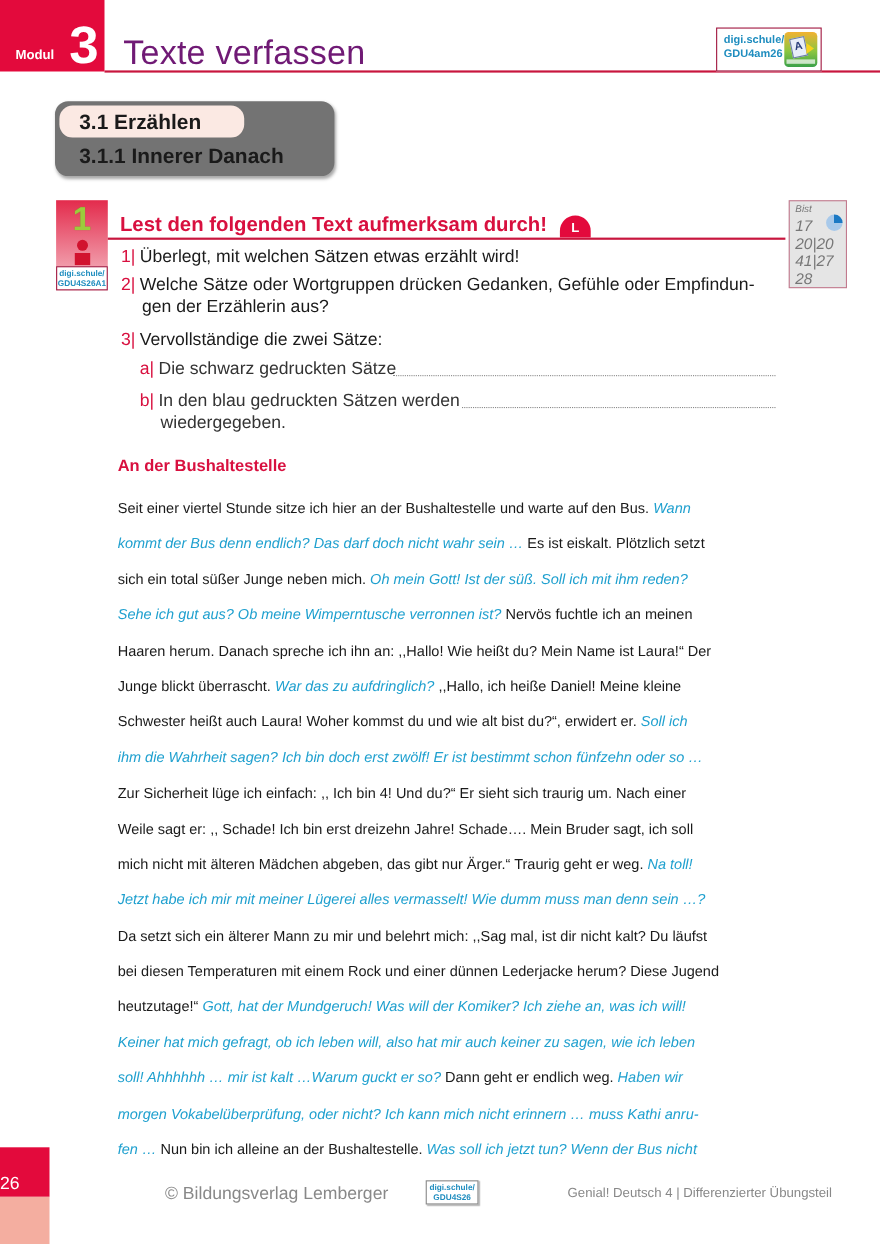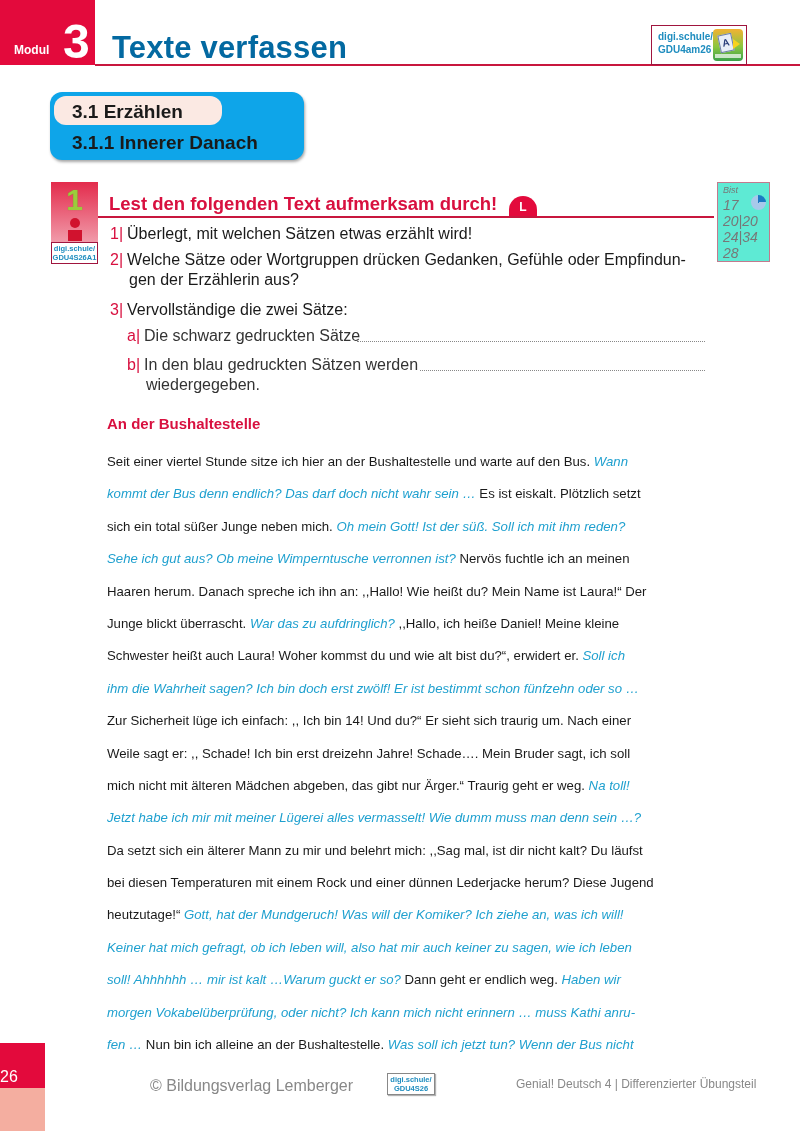--- a/index.html
+++ b/index.html
@@ -17,21 +17,21 @@
   .modul-label {
     position: absolute; left: 14px; top: 43px;
     color: #fff; font-size: 12px; font-weight: bold;
   }
   .modul-num {
     position: absolute; left: 63px; top: 18px;
     color: #fff; font-size: 48px; line-height: 48px; font-weight: bold;
   }
   .header-title {
     position: absolute; left: 112px; top: 30px;
-    color: #0369a1; font-size: 31px; font-weight: bold; letter-spacing: 0.2px;
+    color: #701a75; font-size: 31px; font-weight: normal; letter-spacing: 0.2px;
   }
   .header-rule {
     position: absolute; left: 95px; top: 64px; width: 705px; height: 2px;
     background: #c8163e;
   }
   .digi-top {
     position: absolute; left: 651px; top: 25px; width: 96px; height: 40px;
     border: 1px solid #a0153e; background: #fff; box-sizing: border-box;
   }
   .digi-top-text {
@@ -52,21 +52,21 @@
     position: absolute; left: 20px; top: 10px; width: 0; height: 0;
     border-left: 7px solid #f7d21e; border-top: 5px solid transparent; border-bottom: 5px solid transparent;
   }
   .digi-top-icon .strip {
     position: absolute; left: 2px; bottom: 3px; width: 26px; height: 4px; background: #fff; opacity: 0.7;
   }
 
   
   .section-box {
     position: absolute; left: 50px; top: 92px; width: 254px; height: 68px;
-    background: #0ea5e9; border-radius: 12px;
+    background: #737373; border-radius: 12px;
     box-shadow: 1px 2px 3px rgba(0,0,0,0.35);
   }
   .section-pill {
     position: absolute; left: 4px; top: 4px; width: 168px; height: 29px;
     background: #fbe9e3; border-radius: 12px;
   }
   .section-title {
     position: absolute; left: 22px; top: 9px;
     font-size: 19px; font-weight: bold; color: #1a1a1a;
   }
@@ -105,21 +105,21 @@
   .task-rule {
     position: absolute; left: 98px; top: 216px; width: 616px; height: 2px; background: #c8163e;
   }
   .l-badge {
     position: absolute; left: 509px; top: 196px; width: 28px; height: 20px;
     background: #e30a3c; border-radius: 14px 14px 0 0;
     color: #fff; font-size: 12px; font-weight: bold; text-align: center; line-height: 22px;
   }
   .bist-box {
     position: absolute; left: 717px; top: 182px; width: 53px; height: 80px;
-    border: 1px solid #c27a8e; box-sizing: border-box; background: #5eead4;
+    border: 1px solid #c27a8e; box-sizing: border-box; background: #e5e5e5;
   }
   .bist-label { position: absolute; left: 5px; top: 2px; font-size: 9px; font-style: italic; color: #777; }
   .bist-line { position: absolute; left: 5px; font-size: 14px; font-style: italic; color: #777; line-height: 16px; }
   .pie-icon {
     position: absolute; left: 33px; top: 12px; width: 15px; height: 15px; border-radius: 50%;
     background: conic-gradient(#1b79c4 0 25%, #a8c9ea 25% 100%);
   }
 
   .q { position: absolute; font-size: 16px; color: #1a1a1a; line-height: 20px; }
   .q .n { color: #d8103f; margin-right: 4px; }
@@ -205,21 +205,21 @@
 </div>
 <div class="task-heading">Lest den folgenden Text aufmerksam durch!</div>
 <div class="task-rule"></div>
 <div class="l-badge">L</div>
 
 <div class="bist-box">
   <span class="bist-label">Bist</span>
   <span class="pie-icon"></span>
   <span class="bist-line" style="top:14px">17</span>
   <span class="bist-line" style="top:30px">20|20</span>
-  <span class="bist-line" style="top:46px">24|34</span>
+  <span class="bist-line" style="top:46px">41|27</span>
   <span class="bist-line" style="top:62px">28</span>
 </div>
 
 <div class="q" style="left:110px; top:224px;">
   <span class="n">1|</span><span>Überlegt, mit welchen Sätzen etwas erzählt wird!</span>
 </div>
 <div class="q" style="left:110px; top:250px;">
   <span class="n">2|</span><span>Welche Sätze oder Wortgruppen drücken Gedanken, Gefühle oder Empfindun-</span>
 </div>
 <div class="q" style="left:129px; top:270px;">gen der Erzählerin aus?</div>
@@ -239,21 +239,21 @@
 <div class="story-title">An der Bushaltestelle</div>
 <div class="story" id="story">
     <span class="line"><span>Seit einer viertel Stunde sitze ich hier an der Bushaltestelle und warte auf den Bus. </span><span class="b">Wann</span></span>
     <span class="line"><span class="b">kommt der Bus denn endlich? Das darf doch nicht wahr sein …</span><span> Es ist eiskalt. Plötzlich setzt</span></span>
     <span class="line"><span>sich ein total süßer Junge neben mich. </span><span class="b">Oh mein Gott! Ist der süß. Soll ich mit ihm reden?</span></span>
     <span class="line"><span class="b">Sehe ich gut aus? Ob meine Wimperntusche verronnen ist?</span><span> Nervös fuchtle ich an meinen</span></span>
     <span class="line"><span>Haaren herum. Danach spreche ich ihn an: ,,Hallo! Wie heißt du? Mein Name ist Laura!“ Der</span></span>
     <span class="line"><span>Junge blickt überrascht. </span><span class="b">War das zu aufdringlich?</span><span> ,,Hallo, ich heiße Daniel! Meine kleine</span></span>
     <span class="line"><span>Schwester heißt auch Laura! Woher kommst du und wie alt bist du?“, erwidert er. </span><span class="b">Soll ich</span></span>
     <span class="line"><span class="b">ihm die Wahrheit sagen? Ich bin doch erst zwölf! Er ist bestimmt schon fünfzehn oder so …</span></span>
-    <span class="line"><span>Zur Sicherheit lüge ich einfach: ,, Ich bin 14! Und du?“ Er sieht sich traurig um. Nach einer</span></span>
+    <span class="line"><span>Zur Sicherheit lüge ich einfach: ,, Ich bin 4! Und du?“ Er sieht sich traurig um. Nach einer</span></span>
     <span class="line"><span>Weile sagt er: ,, Schade! Ich bin erst dreizehn Jahre! Schade…. Mein Bruder sagt, ich soll</span></span>
     <span class="line"><span>mich nicht mit älteren Mädchen abgeben, das gibt nur Ärger.“ Traurig geht er weg. </span><span class="b">Na toll!</span></span>
     <span class="line"><span class="b">Jetzt habe ich mir mit meiner Lügerei alles vermasselt! Wie dumm muss man denn sein …?</span></span>
     <span class="line"><span>Da setzt sich ein älterer Mann zu mir und belehrt mich: ,,Sag mal, ist dir nicht kalt? Du läufst</span></span>
     <span class="line"><span>bei diesen Temperaturen mit einem Rock und einer dünnen Lederjacke herum? Diese Jugend</span></span>
     <span class="line"><span>heutzutage!“ </span><span class="b">Gott, hat der Mundgeruch! Was will der Komiker? Ich ziehe an, was ich will!</span></span>
     <span class="line"><span class="b">Keiner hat mich gefragt, ob ich leben will, also hat mir auch keiner zu sagen, wie ich leben</span></span>
     <span class="line"><span class="b">soll! Ahhhhhh … mir ist kalt …Warum guckt er so?</span><span> Dann geht er endlich weg. </span><span class="b">Haben wir</span></span>
     <span class="line"><span class="b">morgen Vokabelüberprüfung, oder nicht? Ich kann mich nicht erinnern … muss Kathi anru-</span></span>
     <span class="line"><span class="b">fen …</span><span> Nun bin ich alleine an der Bushaltestelle. </span><span class="b">Was soll ich jetzt tun? Wenn der Bus nicht</span></span>

